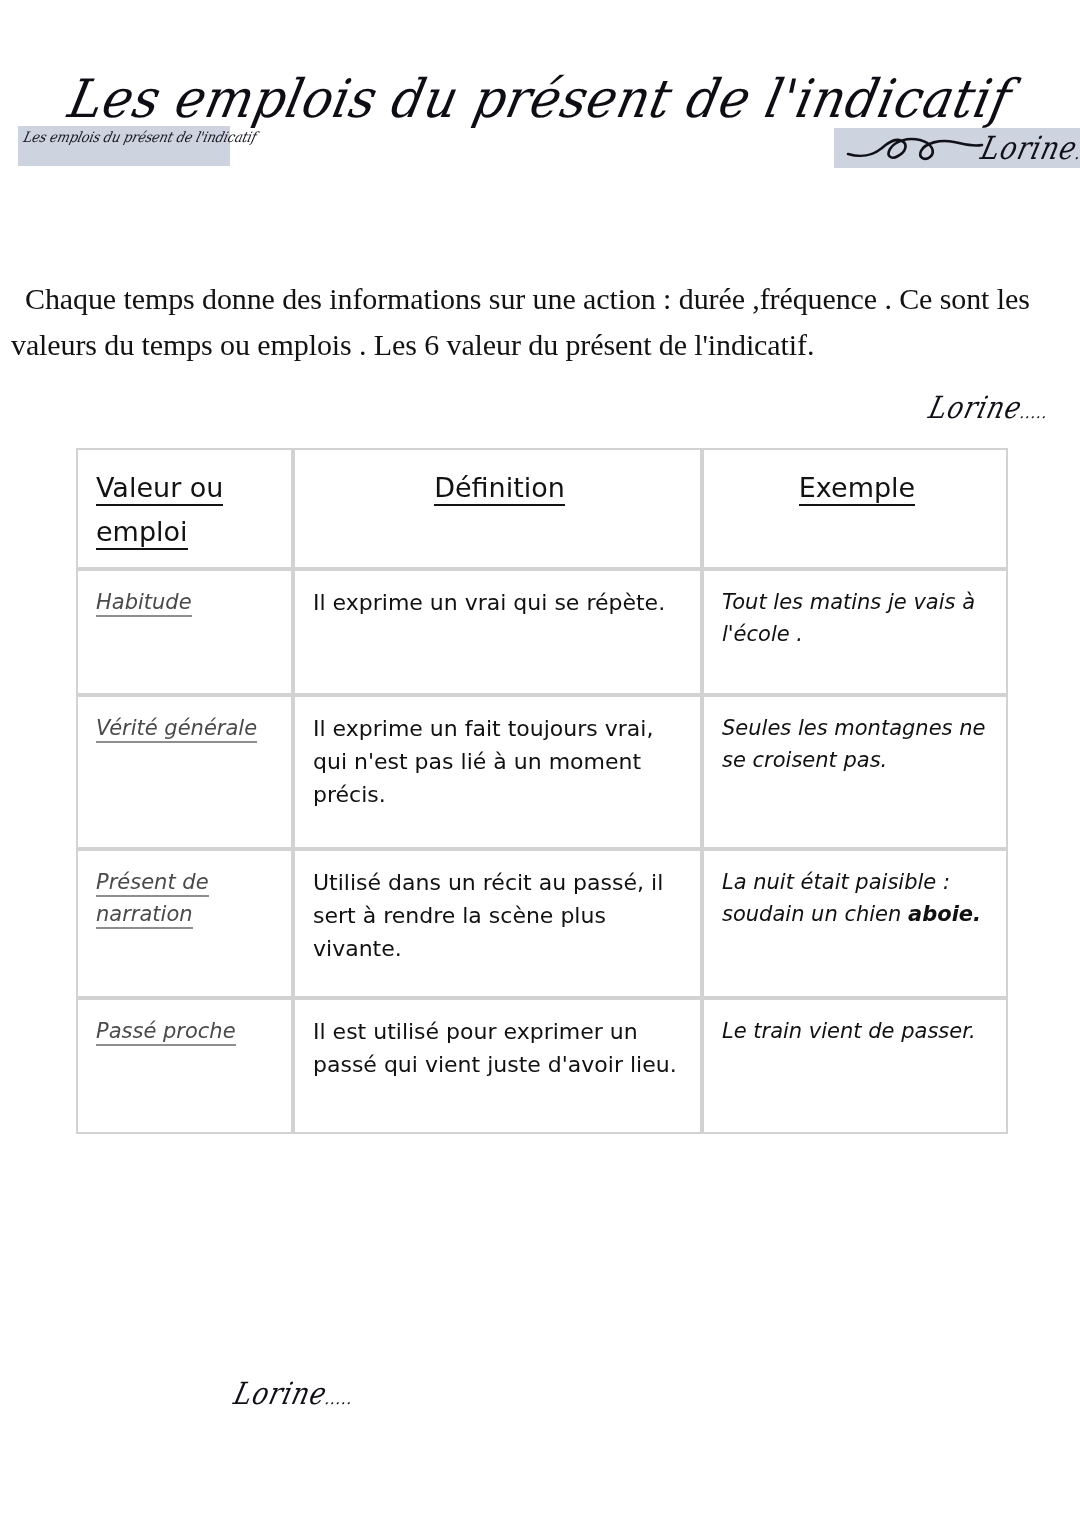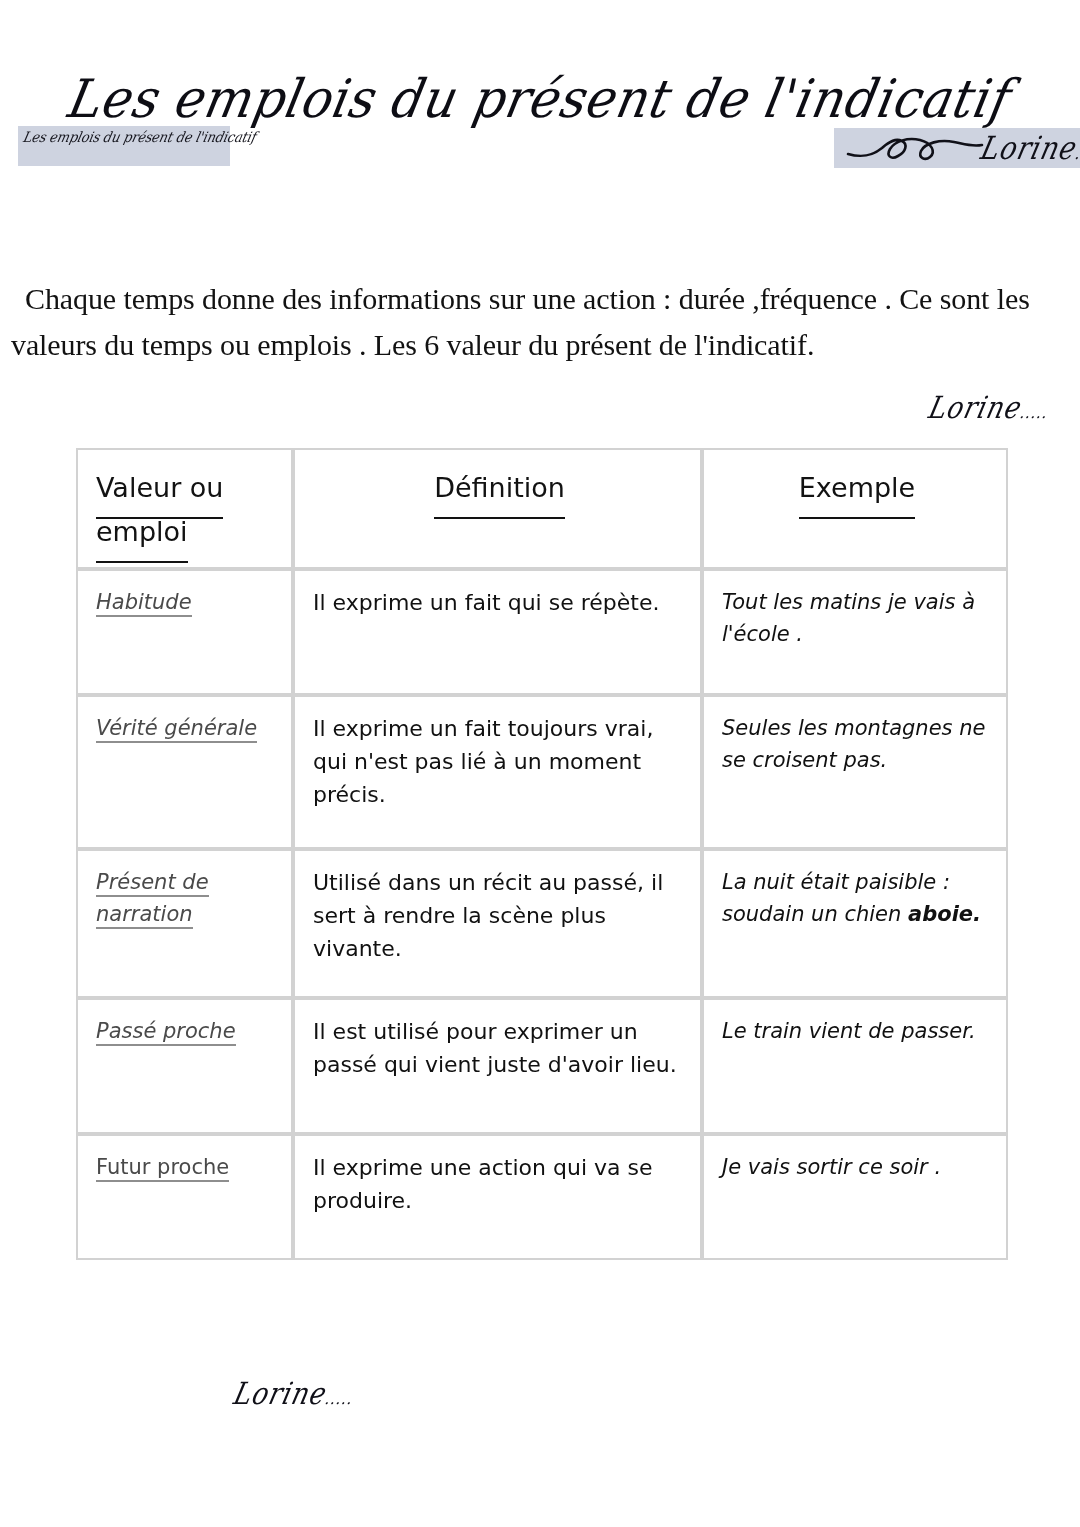--- a/index.html
+++ b/index.html
@@ -174,21 +174,21 @@
     font-weight: 400;
     padding-top: 22px;
   }
   .hdr-label {
     font-family: "DejaVu Sans", sans-serif;
     font-size: 27px;
     color: #121212;
     border-bottom: 2px solid #121212;
     display: inline;
     line-height: 1.62;
-    padding-bottom: 14px;
+    padding-bottom: 1px;
   }
   .th-center { text-align: center; margin-top: 24px; }
   .th-c1 { padding-left: 18px; }
 
   .row-label {
     font-family: "DejaVu Sans", sans-serif;
     font-style: italic;
     font-size: 21px;
     color: #4a4a4a;
     line-height: 1.52;
@@ -277,21 +277,21 @@
         </tr>
       </thead>
       <tbody>
 
 
         <tr class="r2">
           <td>
             <span class="row-label">Habitude </span>
           </td>
           <td class="cell-def">
-            <span class="def-text">Il exprime un fait qui se répète.</span>
+            <span class="def-text">Il exprime un vrai qui se répète.</span>
           </td>
           <td class="cell-ex">
             <span class="ex-text"><span>Tout les matins je vais à l'école .</span><b></b></span>
           </td>
         </tr>
 
         <tr class="r3">
           <td>
             <span class="row-label">Vérité générale</span>
           </td>
@@ -320,31 +320,20 @@
             <span class="row-label">Passé proche</span>
           </td>
           <td class="cell-def">
             <span class="def-text">Il est utilisé pour exprimer un passé qui vient juste d'avoir lieu.</span>
           </td>
           <td class="cell-ex">
             <span class="ex-text"><span>Le train vient de passer.</span><b></b></span>
           </td>
         </tr>
 
-        <tr class="r6">
-          <td>
-            <span class="row-label upright">Futur proche</span>
-          </td>
-          <td class="cell-def">
-            <span class="def-text">Il exprime une action qui va se produire.</span>
-          </td>
-          <td class="cell-ex">
-            <span class="ex-text"><span>Je vais sortir ce soir .</span><b></b></span>
-          </td>
-        </tr>
 
       </tbody>
     </table>
   </div>
 
   <div class="signature sig-bottom">
     <span>Lorine</span><span class="sig-dots">.....</span>
   </div>
 
 </div>

